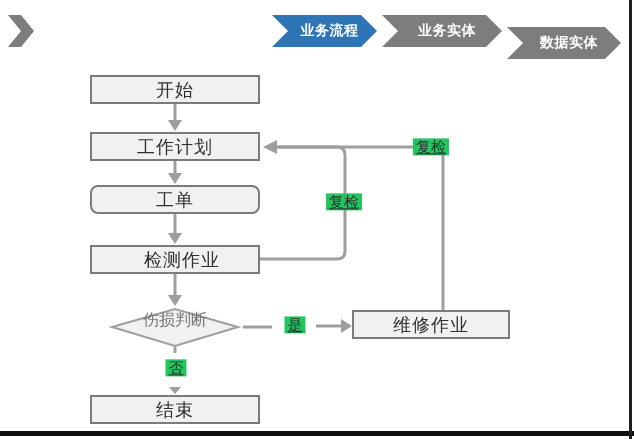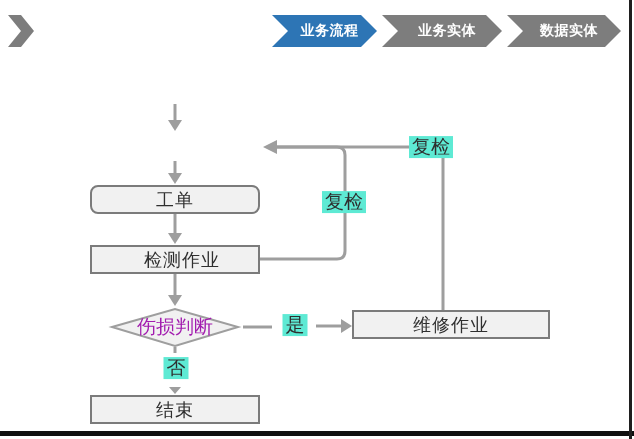--- a/index.html
+++ b/index.html
@@ -38,21 +38,21 @@
     position: absolute;
     top: 15px; left: 8px;
     width: 26px; height: 32px;
     background: var(--nav-inactive, #7d7d7d);
     clip-path: polygon(0 0, 50% 0, 100% 50%, 50% 100%, 0 100%, 50% 50%);
   }
   #nav1 { left: 35px;  width: 106px; }
   #nav2 { left: 147px; width: 117px; }
   #nav3 { left: 272px; width: 105px; }
   #nav4 { left: 382px; width: 120px; }
-  #nav5 { left: 507px; width: 114px; }
+  #nav5 { left: 507px; width: 114px; margin-top: 12px; }
 
   
   svg.wires { position: absolute; left: 0; top: 0; }
   .conn   { stroke: var(--connector, #9e9e9e); stroke-width: 3; fill: none; }
   .head   { fill: var(--connector, #9e9e9e); stroke: none; }
   .dshape { fill: var(--node-fill, #f1f1f1); stroke: var(--connector, #9e9e9e); stroke-width: 2; }
 
   .node {
     position: absolute;
     left: 90px; width: 170px; height: 29px;
@@ -60,38 +60,39 @@
     border: 2px solid var(--node-border, #7b7b7b);
     display: flex; align-items: center; justify-content: center;
     font-size: 18px; color: #2f2f2f;
     letter-spacing: 1px;
   }
   #node-start      { top: 75px; }
   #node-work-plan  { top: 132px; }
   #node-work-order { top: 185px; border-radius: 8px; }
   #node-inspection { top: 245px; padding-left: 14px; }
   #node-end        { top: 395px; font-family: Liberation Mono, monospace; }
-  #node-repair     { left: 352px; top: 310px; width: 198px; justify-content: center; }
+  #node-repair     { left: 352px; top: 310px; width: 158px; justify-content: center; }
 
   .diamond-label {
     position: absolute;
-    left: 175px; top: 327px;
+    left: 175px; top: 320px;
     transform: translate(-50%, -50%);
-    font-size: 19px; color: #a21caf;
+    font-size: 16px; color: #737373;
     white-space: nowrap;
   }
 
   .edge-label {
     position: absolute;
     transform: translate(-50%, -50%);
-    background: #5eead4;
-    font-size: 19px; color: #2f2f2f;
+    background: #22c55e;
+    font-size: 15px; color: #2f2f2f;
     line-height: 1.15;
     padding: 0 3px;
     white-space: nowrap;
+    text-decoration: underline;
   }
   #lbl-recheck-inner { left: 344px; top: 202px; }
   #lbl-recheck-outer { left: 431px; top: 147px; }
   #lbl-yes           { left: 295px; top: 325px; }
   #lbl-no            { left: 176px; top: 368px; }
 
   
   .border-bottom {
     position: absolute; left: 0; top: 431px;
     width: 634px; height: 5px; background: #101010;
@@ -151,20 +152,26 @@
     <g>
       <path class="conn" d="M 260 259 L 337 259 Q 345 259 345 251 L 345 155 Q 345 147 337 147 L 277 147"></path>
     </g>
 
     <g>
       <path class="conn" d="M 443 310 L 443 156 Q 443 147 434 147 L 277 147"></path>
       <polygon class="head" points="277,140 277,154 263,147"></polygon>
     </g>
   </svg>
 
+  <div class="node" id="node-start">
+    <span>开始</span>
+  </div>
+  <div class="node" id="node-work-plan">
+    <span>工作计划</span>
+  </div>
   <div class="node" id="node-work-order">
     <span>工单</span>
   </div>
   <div class="node" id="node-inspection">
     <span>检测作业</span>
   </div>
   <div class="node" id="node-repair">
     <span>维修作业</span>
   </div>
   <div class="node" id="node-end">

